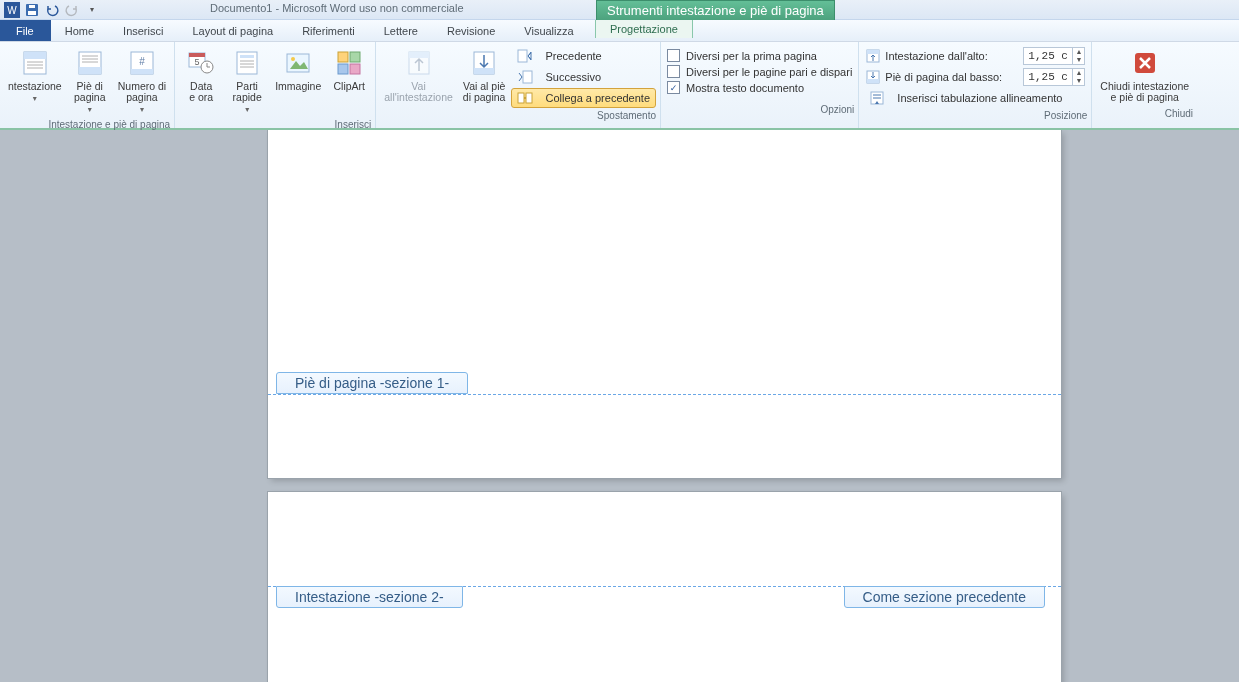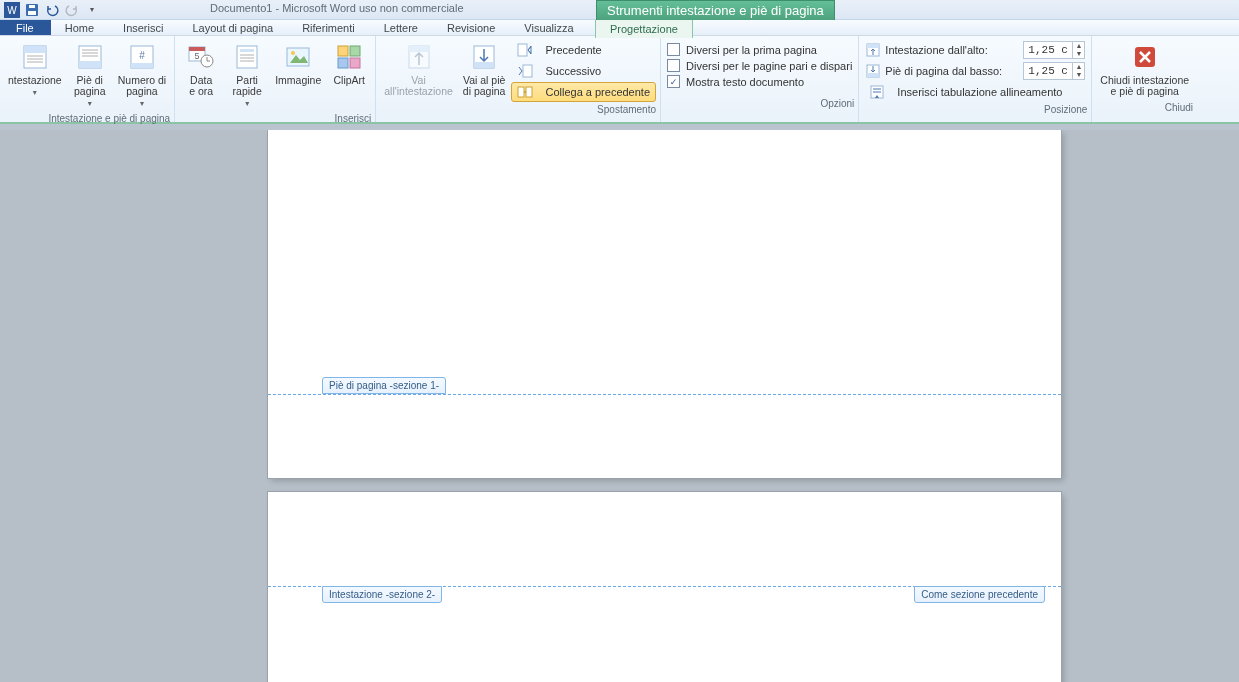--- a/index.html
+++ b/index.html
@@ -22,21 +22,21 @@
     position: absolute;
     left: 596px; top: 0; height: 20px;
     background: linear-gradient(#63bf97, #4da27e);
     color: #fff; font-size: 13px;
     display: flex; align-items: center; padding: 0 10px;
     border: 1px solid #3c8e6c; border-bottom: none;
   }
 
   
   .tabs {
-    height: 16px;
+    height: 22px;
     background: linear-gradient(#f7fbff, #e6eff9);
     display: flex; align-items: stretch;
     border-bottom: 1px solid #cfd9e6;
   }
   .tab {
     padding: 3px 14px; display: flex; align-items: center;
     font-size: 11px; color: #41474d;
     border-right: 1px solid transparent;
   }
   .tab-file {
@@ -114,24 +114,23 @@
   .page2 { top:362px; height:350px; }
 
   .dash-line {
     position:absolute; left:0; right:0; height:0;
     border-top: 1.5px dashed #6aa7e6;
   }
   .tag {
     position:absolute;
     background: linear-gradient(#f3f9ff,#e7f1fd);
     border:1px solid #7fb6e7;
-    font-size:10px; color:#355d87;
-    padding:2px 6px;
+    font-size:14px; color:#355d87;
+    padding:2px 18px;
     border-radius:0 0 3px 3px;
-    margin-left:46px;
   }
   .tag-top { border-radius: 3px 3px 0 0; transform: translateY(-100%); }
 
   
   svg { display:block; }
 </style>
 </head>
 <body>
 
 <div class="titlebar">

